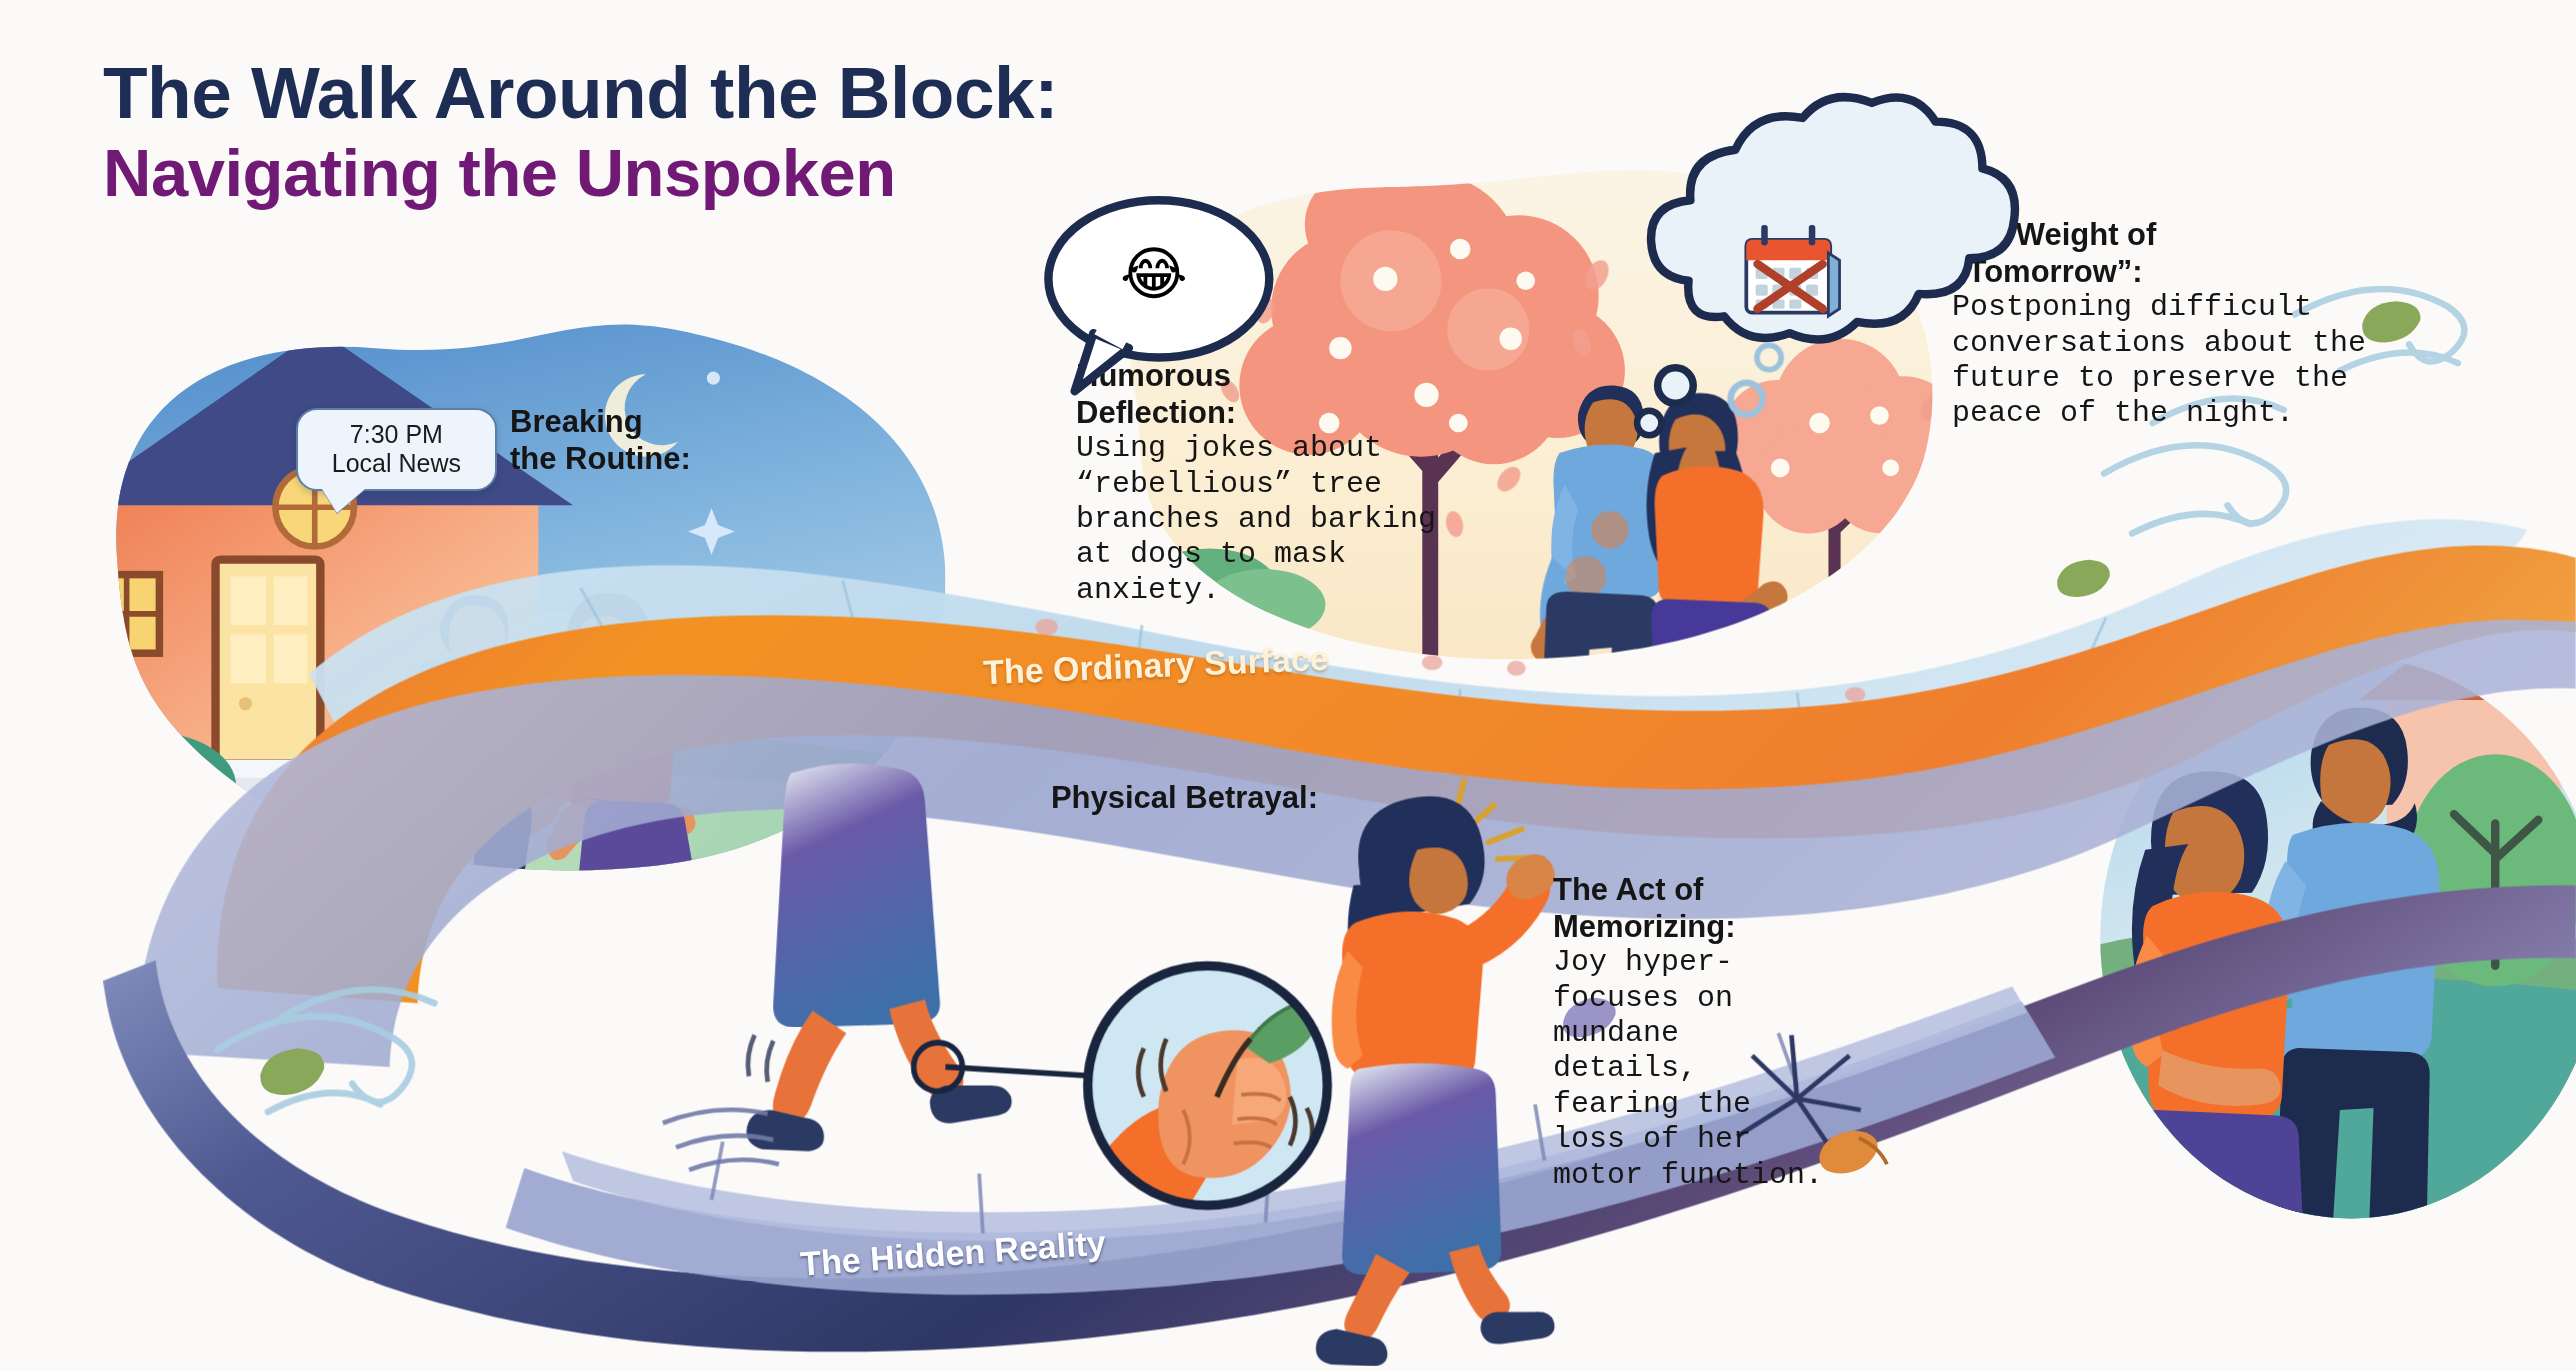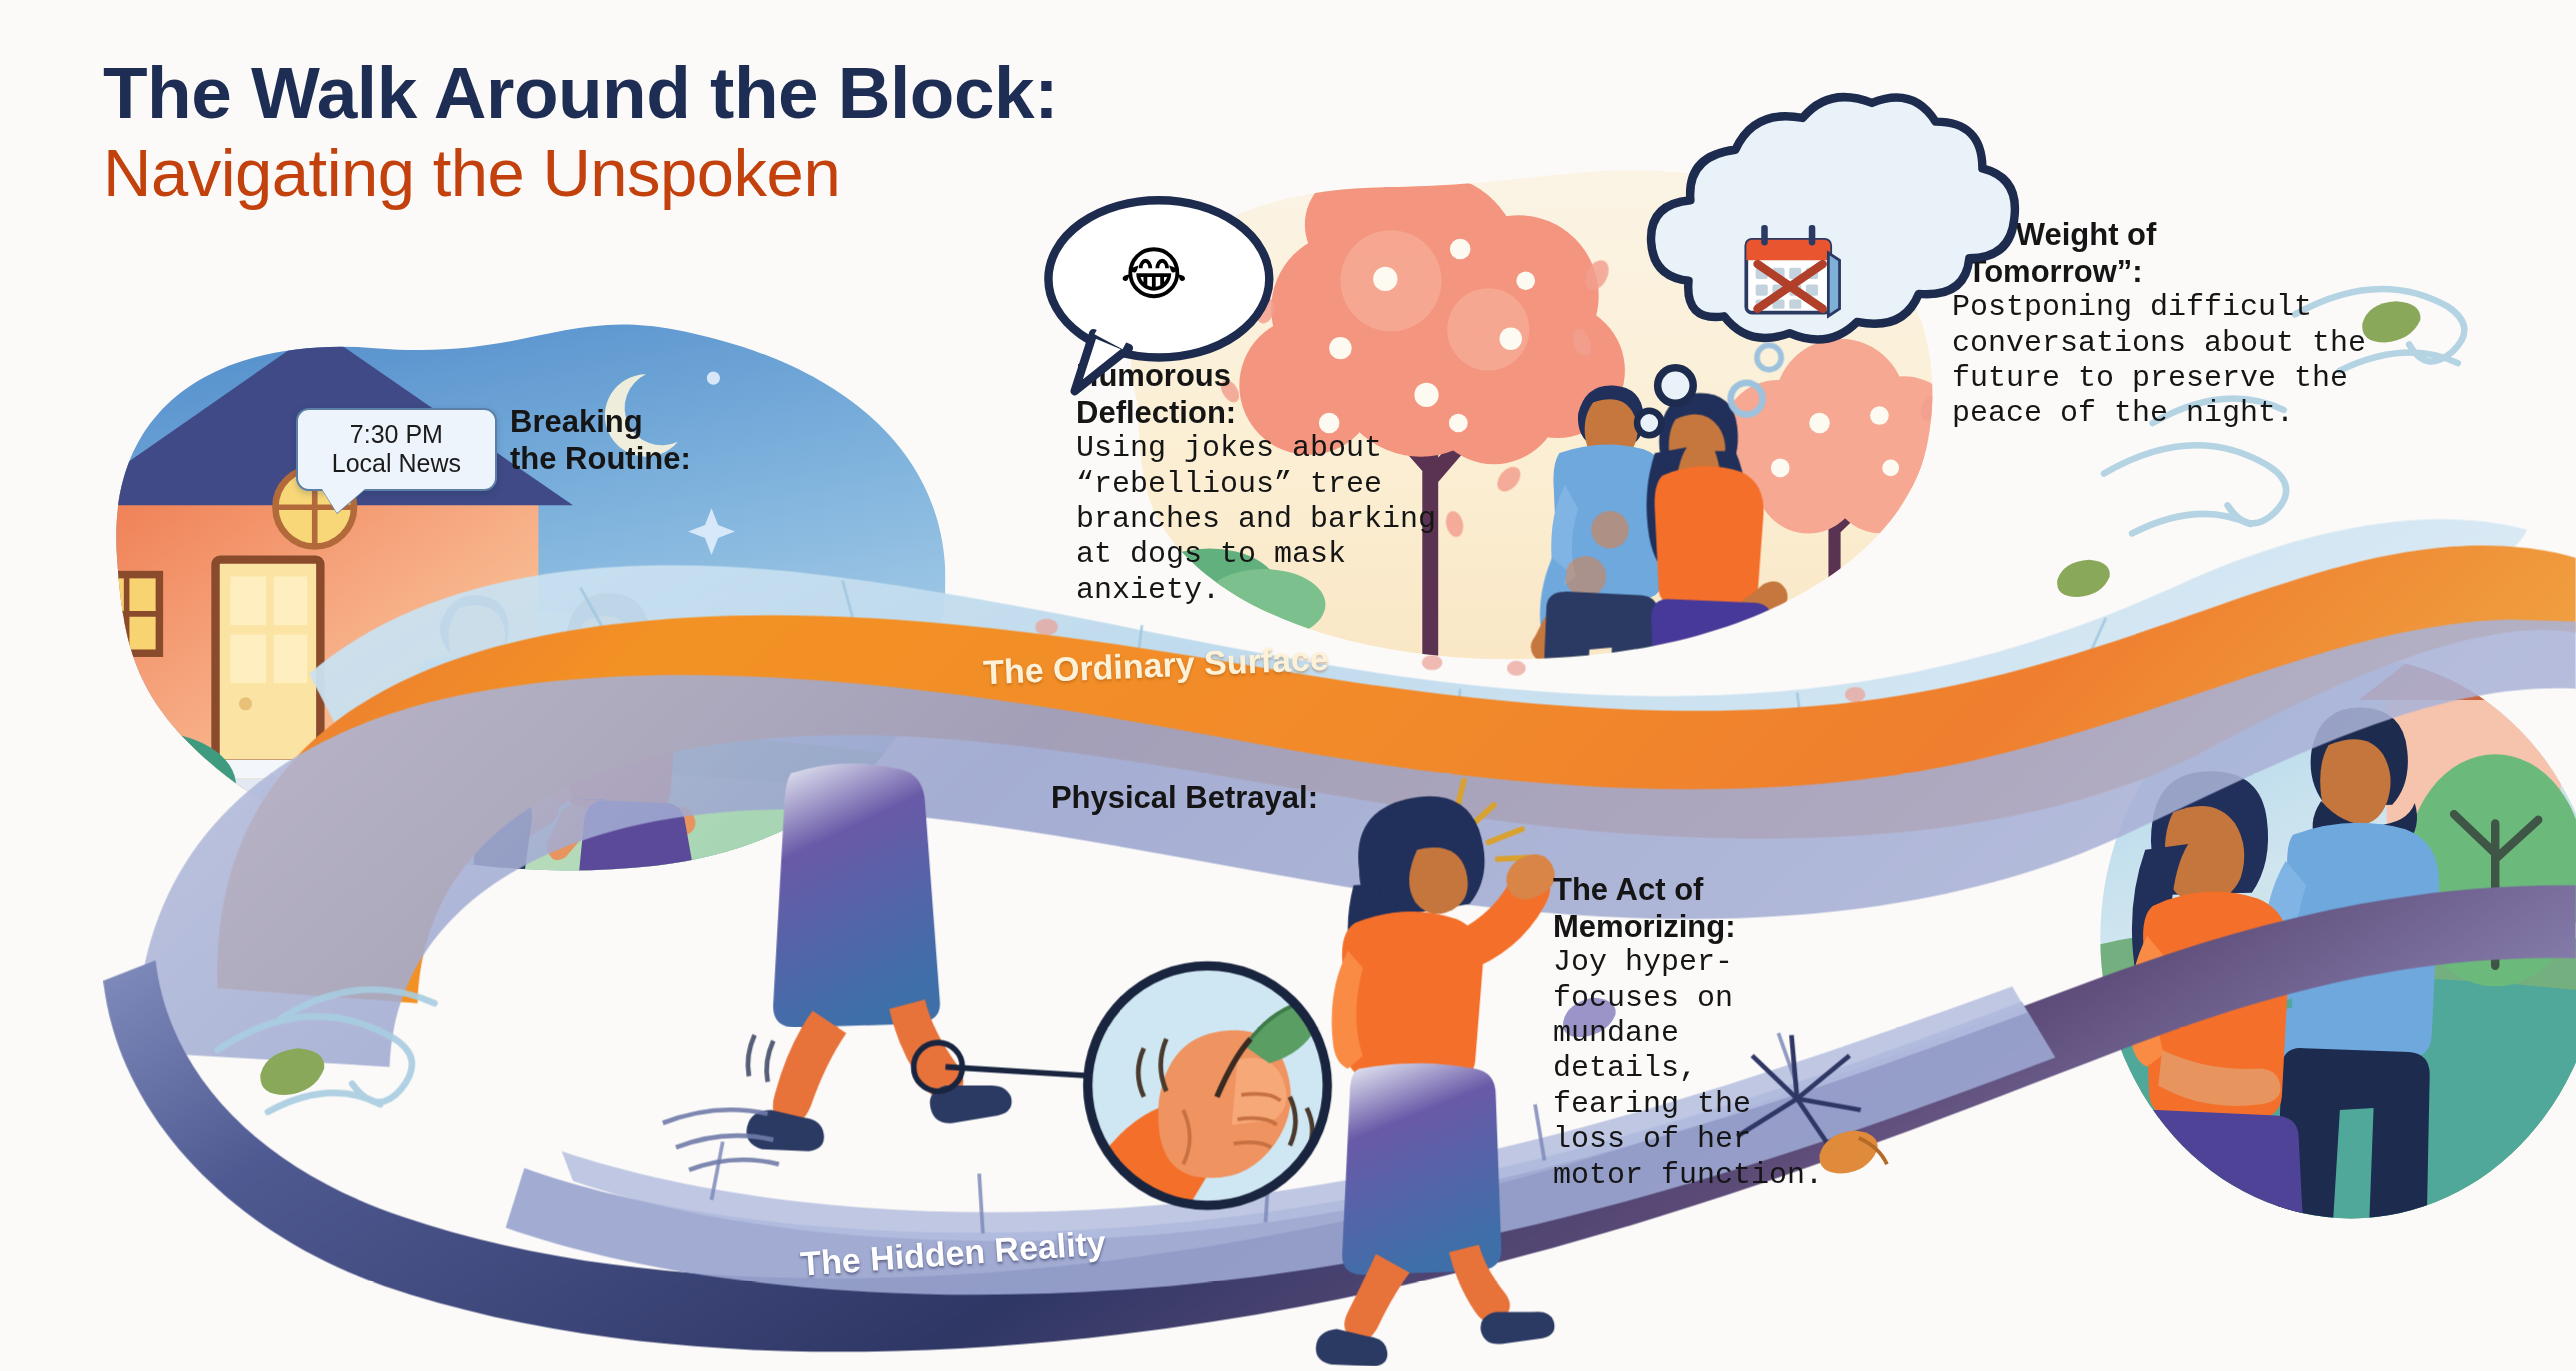--- a/index.html
+++ b/index.html
@@ -15,21 +15,21 @@
   svg.layer{position:absolute;left:0;top:0;width:2576px;height:1371px;}
 
   
   .title-wrap{position:absolute;left:103px;top:56px;z-index:40;}
   .title-main{
     font-size:73px;font-weight:bold;color:#1e2d53;
     letter-spacing:-0.5px;line-height:1.02;margin:0;
     text-shadow:0 0.9px 0 rgba(255,255,255,.6);
   }
   .title-sub{
-    font-size:67px;font-weight:400;color:#c2410c;
+    font-size:67px;font-weight:700;color:#701a75;
     letter-spacing:-0.5px;line-height:1.1;margin:5.6px 0 0 0;
   }
 
   
   .ann{position:absolute;z-index:45;color:#151515;}
   .ann .hd{font-weight:bold;font-size:31px;line-height:1.18;display:block;}
   .ann .bd{font-weight:400;font-size:30px;line-height:1.18;display:block;font-family:Liberation Mono, monospace;}
 
   #ann-routine{left:510px;top:404px;width:281px;}
   #ann-humor  {left:1076px;top:358px;width:365px;}
@@ -50,21 +50,21 @@
   #lbl-hidden{
     left:800px;top:1234px;font-size:34px;color:#ffffff;
     transform:rotate(-4deg);
     text-shadow:0 1.9px 2.8px rgba(20,20,60,.5);
   }
 
   
   #bubble-news{
     position:absolute;left:296px;top:408px;z-index:44;
     width:178px;background:#eef4fb;border:2.8px solid #5c7fa8;
-    border-radius:13px;padding:10.3px 9.4px 11.2px;text-align:center;
+    border-radius:21px;padding:10.3px 9.4px 11.2px;text-align:center;
     box-shadow:0 2.8px 6.6px rgba(30,50,80,.22);
   }
   #bubble-news .l1,#bubble-news .l2{
     display:block;font-size:25px;line-height:1.15;color:#1b1b1b;font-weight:400;
   }
   #bubble-news:after{
     content:"";position:absolute;left:24px;bottom:-24px;
     width:0;height:0;border-left:15px solid transparent;
     border-right:28px solid transparent;border-top:24px solid #eef4fb;
     filter:drop-shadow(0 1.9px 0 #5c7fa8);

